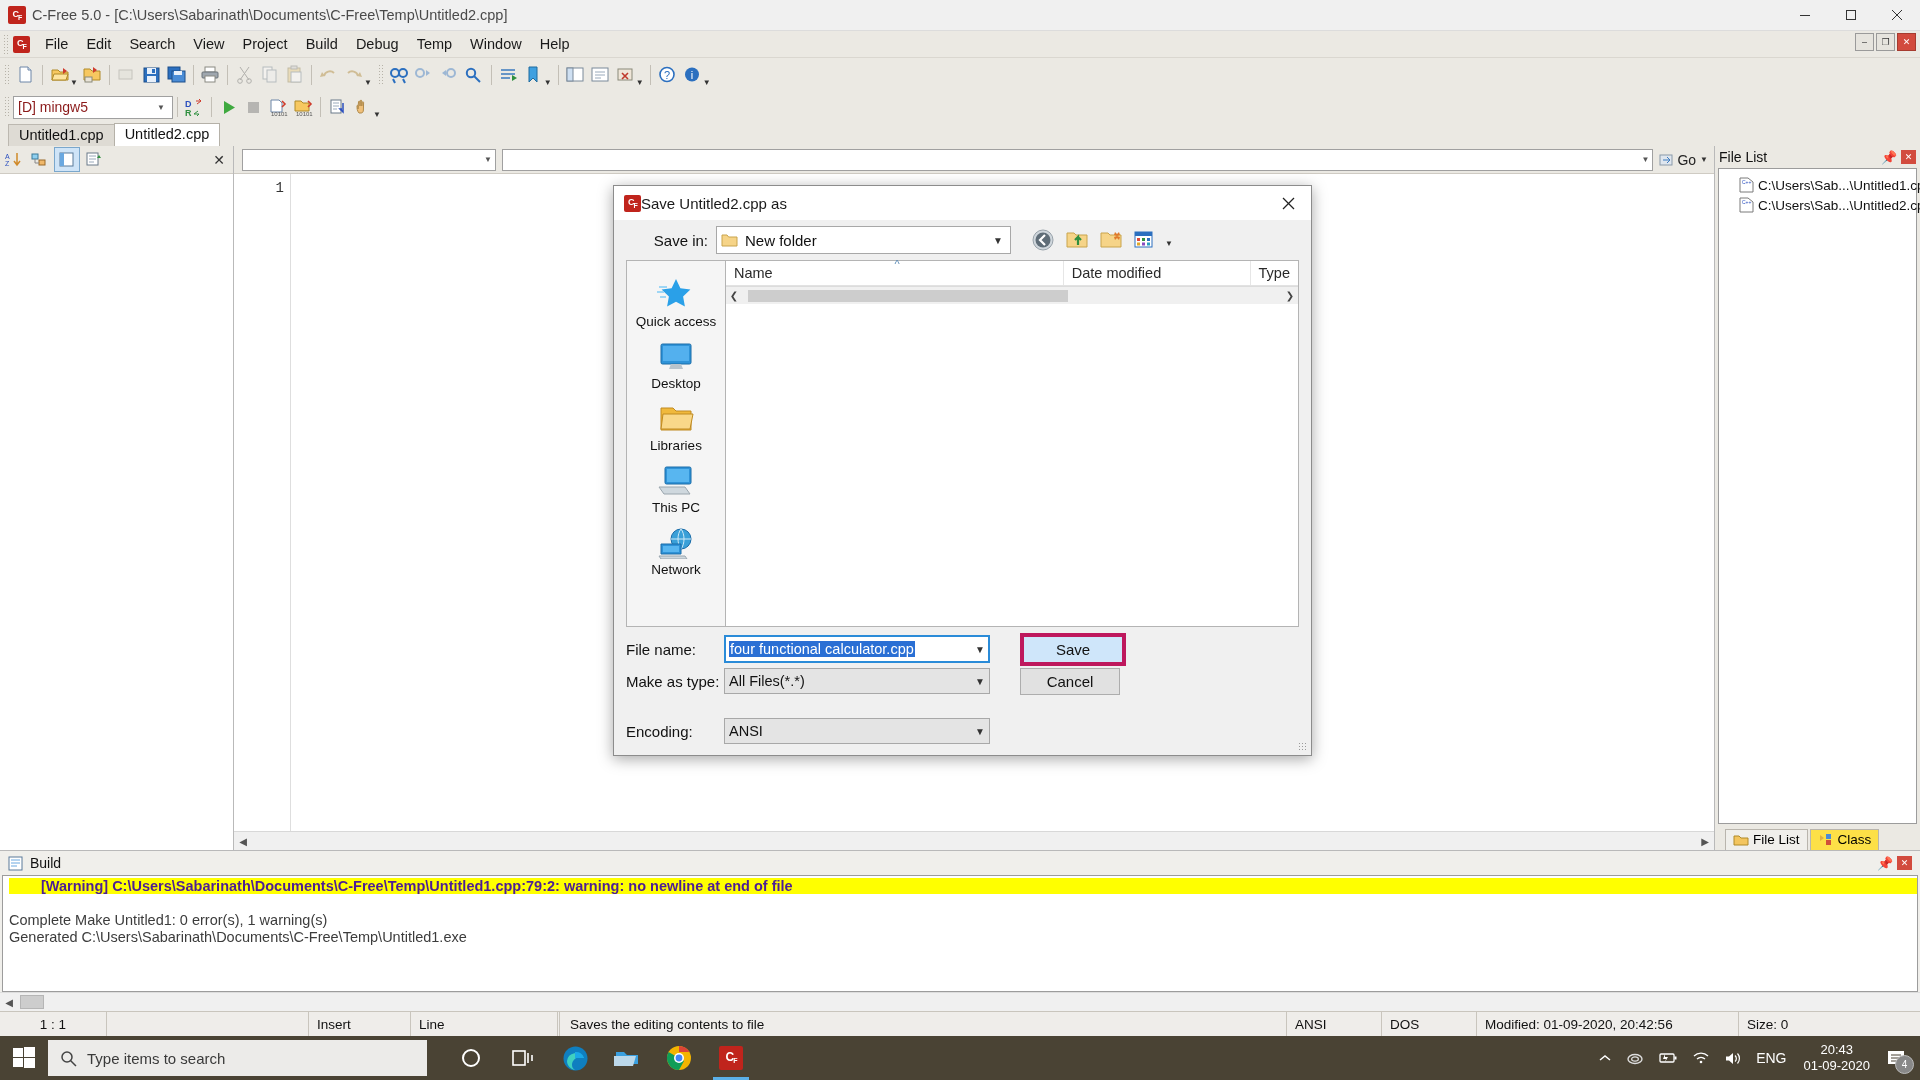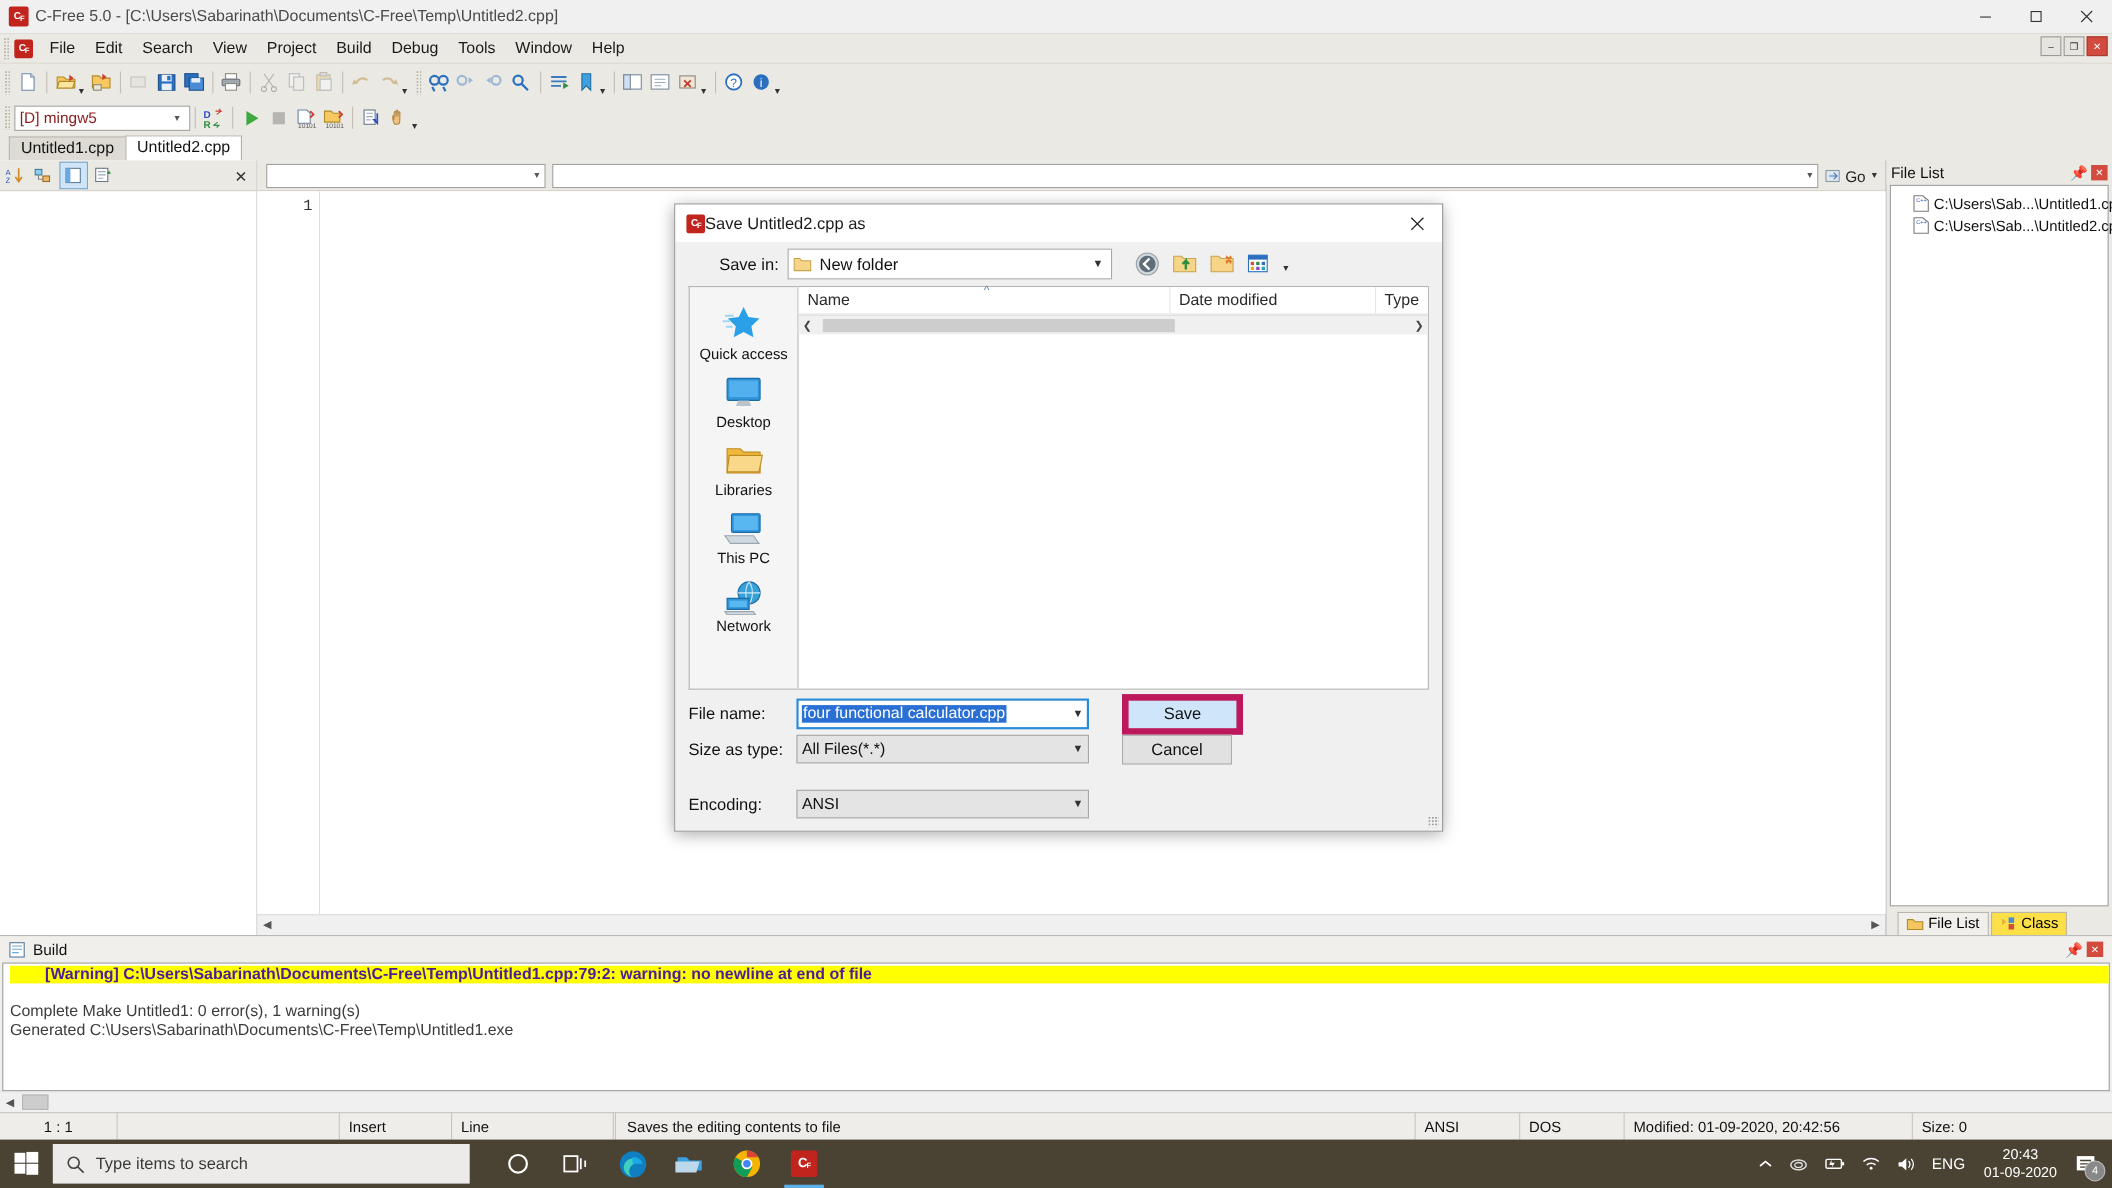--- a/index.html
+++ b/index.html
@@ -188,21 +188,21 @@
   .frow{height:32px;display:flex;align-items:center;gap:0;}
   .frow .lbl{width:98px;font-size:15px;color:#111;}
   .fld{width:256px;height:24px;border:1px solid #a8a8a8;background:#fff;
      display:flex;align-items:center;font-size:14.5px;color:#111;padding:0 4px;}
   .fld.focus{border:2px solid #2a8bd8;padding:0 3px;}
   .fld .ca{margin-left:auto;color:#333;font-size:10px;}
   .fld.grey{background:#e4e4e4;gap:32px;}
   .selected-text{background:#2a6fd4;color:#fff;padding:0 1px;}
   .dlgbtn{width:98px;height:25px;border:1px solid #adadad;background:#e1e1e1;
      font-size:15px;color:#111;display:flex;align-items:center;justify-content:center;}
-  .dlgbtn.def{border:6px solid #be185d;background:#cfe6fa;}
+  .dlgbtn.def{border:4px solid #be185d;background:#cfe6fa;}
   .btncol{margin-left:30px;}
   .resizer{position:absolute;right:3px;bottom:3px;width:10px;height:10px;
      background-image:radial-gradient(#9a9a9a 1px,transparent 1px);background-size:3px 3px;}
 
   .ico{display:block;}
 </style>
 </head>
 <body>
 
 <div class="app">
@@ -239,21 +239,21 @@
         <i>C</i>
         <u>F</u>
       </div>
     <div class="menu-item">File</div>
     <div class="menu-item">Edit</div>
     <div class="menu-item">Search</div>
     <div class="menu-item">View</div>
     <div class="menu-item">Project</div>
     <div class="menu-item">Build</div>
     <div class="menu-item">Debug</div>
-    <div class="menu-item">Tools</div>
+    <div class="menu-item">Temp</div>
     <div class="menu-item">Window</div>
     <div class="menu-item">Help</div>
     <div class="mdi-btns">
       <div class="mdi-btn">–</div>
       <div class="mdi-btn">❐</div>
       <div class="mdi-btn red">✕</div>
     </div>
   </div>
 
   <div class="toolrow">
@@ -870,21 +870,21 @@
         <div class="fld focus">
           <span class="selected-text">four functional calculator.cpp</span>
           <span class="ca">▼</span>
         </div>
         <div class="btncol">
           <div class="dlgbtn def">Save</div>
         </div>
       </div>
 
       <div class="frow" style="padding-left:98px;">
-        <div class="lbl" style="margin-left:-98px;">Size as type:</div>
+        <div class="lbl" style="margin-left:-98px;">Make as type:</div>
         <div class="fld grey">
           <span>All Files(*.*)</span>
           <span class="ca">▼</span>
         </div>
         <div class="btncol">
           <div class="dlgbtn">Cancel</div>
         </div>
       </div>
 
       <div class="frow" style="padding-left:98px;margin-top:18px;">

